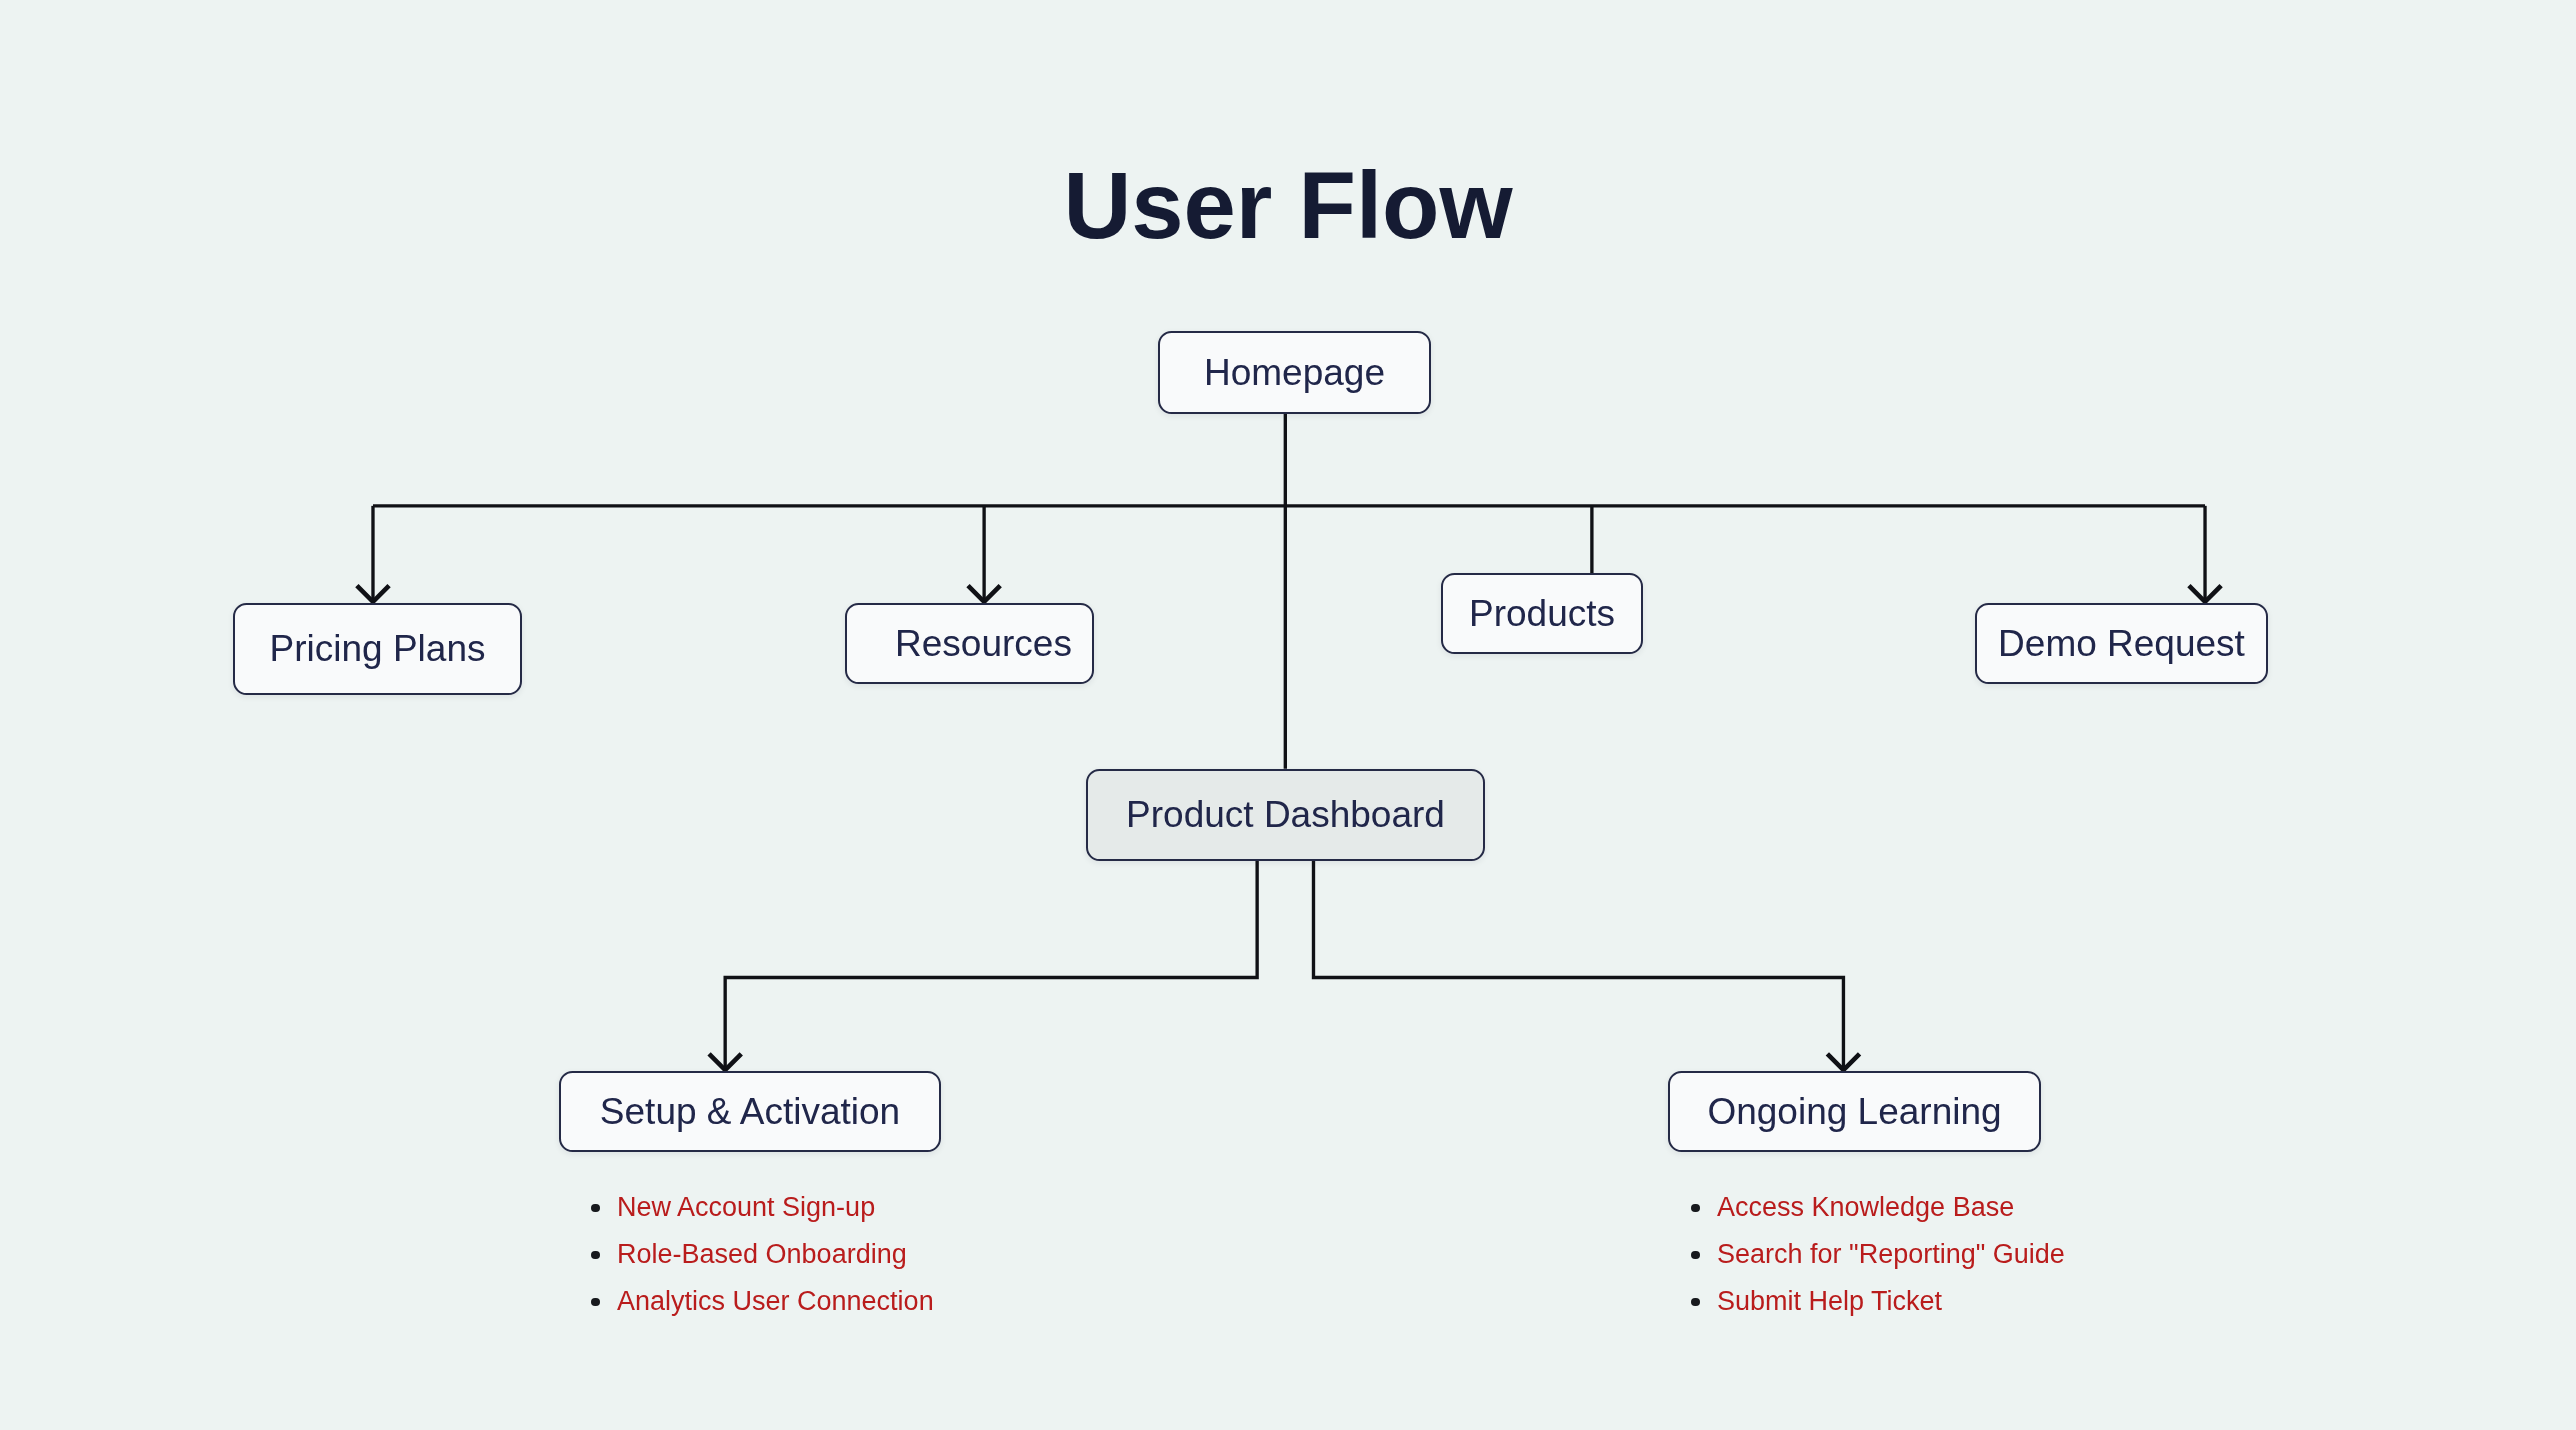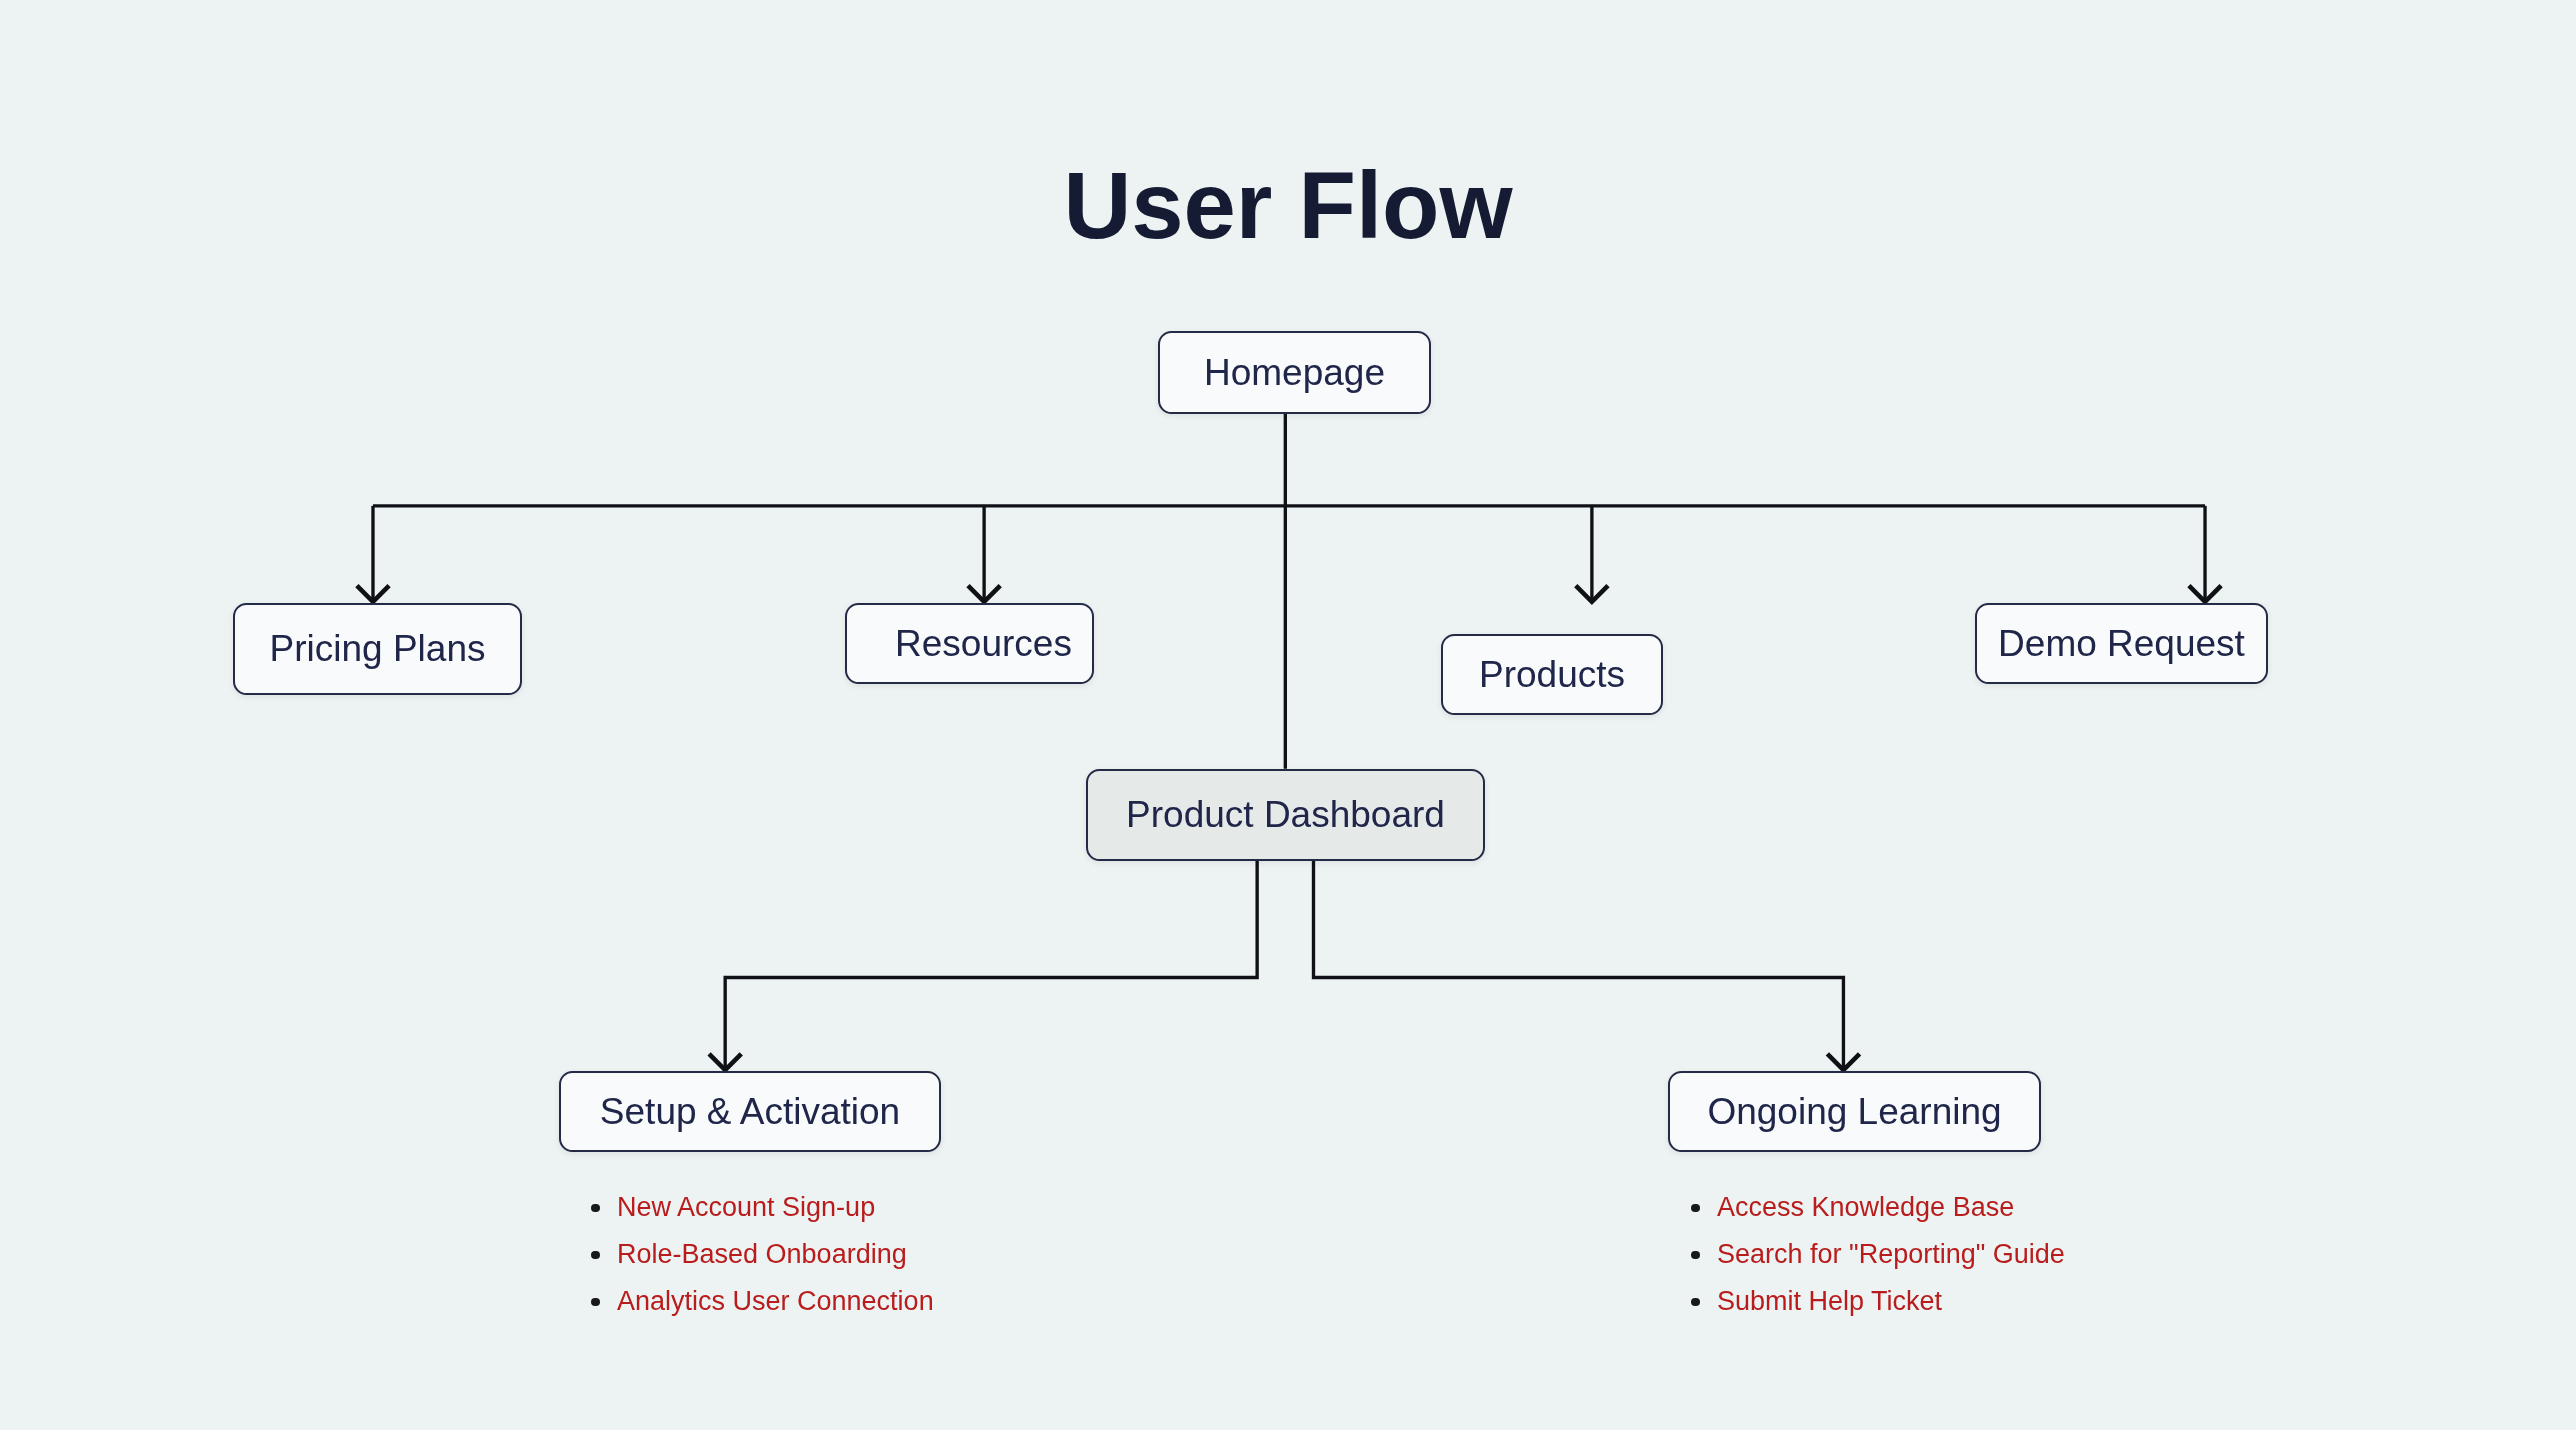--- a/index.html
+++ b/index.html
@@ -46,21 +46,21 @@
     border-radius: 13.4px;
     color: #20264a;
     font-size: 37px;
     box-shadow: 0 2px 6.7px rgba(25, 30, 55, 0.08);
   }
   .node span { white-space: nowrap; }
 
   #node-homepage          { left: 1158px; top: 331px;  width: 273px; height: 83px; }
   #node-pricing-plans     { left: 233px;  top: 603px;  width: 289px; height: 92px; }
   #node-resources         { left: 845px; top: 603px;  width: 249px; height: 81px; padding-left: 28px; }
-  #node-products          { left: 1441px; top: 634px;  width: 222px; height: 81px; }
+  #node-products          { left: 1441px; top: 573px;  width: 202px; height: 81px; }
   #node-demo-request      { left: 1975px; top: 603px;  width: 293px; height: 81px; }
   #node-product-dashboard { left: 1086px; top: 769px; width: 399px; height: 92px; background: #e5eae9; }
   #node-setup-activation  { left: 559px;  top: 1071px; width: 382px; height: 81px; }
   #node-ongoing-learning  { left: 1668px; top: 1071px; width: 373px; height: 81px; }
 
   .bullets {
     position: absolute;
     margin: 7px;
     padding: 0;
     list-style: none;

